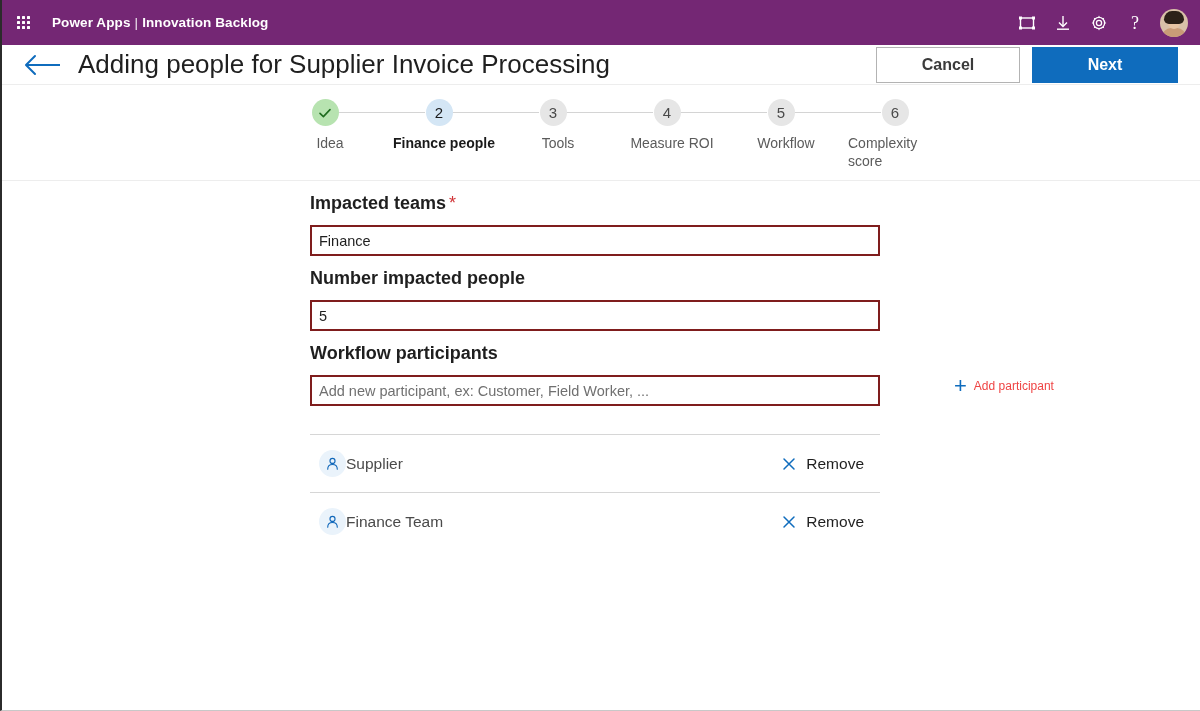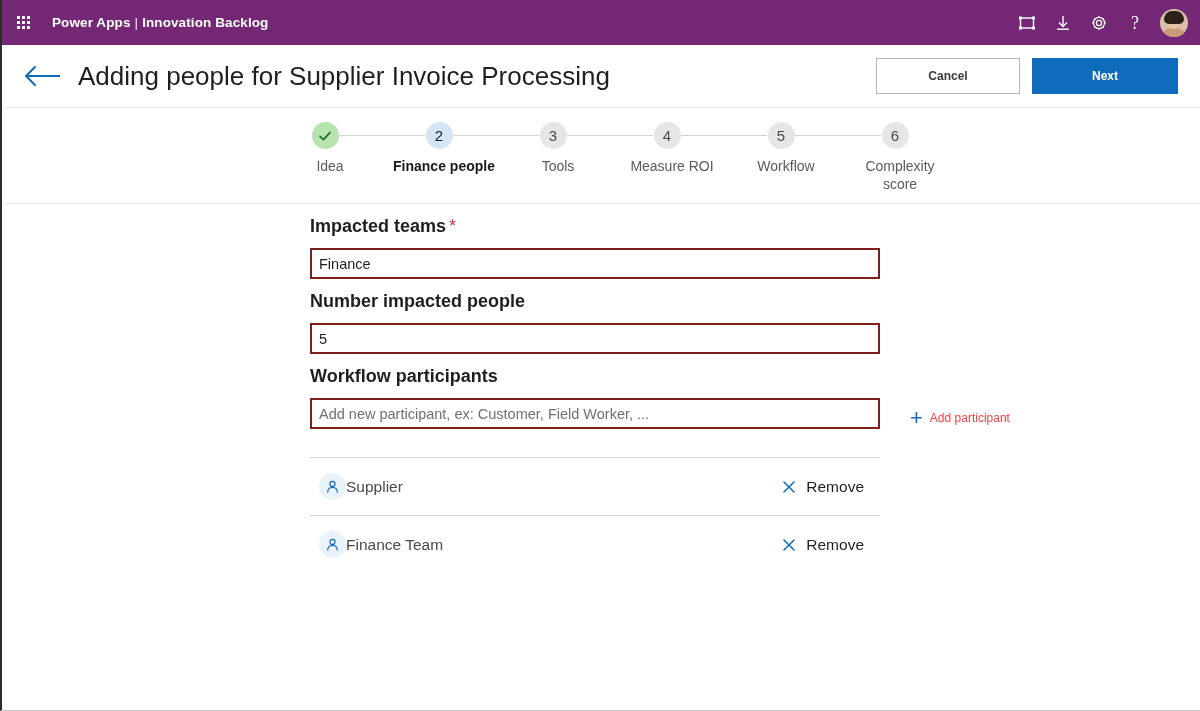--- a/index.html
+++ b/index.html
@@ -119,21 +119,21 @@
   .avatar-photo .body {
     position: absolute;
     left: 2px; bottom: 0;
     width: 24px; height: 9px;
     background: #c99b77;
     border-radius: 9px 9px 0 0;
   }
 
   
   .titlebar {
-    height: 63px;
+    height: 40px;
     border-bottom: 1px solid #ededed;
     display: flex;
     align-items: center;
     padding: 0 22px 0 22px;
     box-sizing: border-box;
   }
   .back-arrow {
     width: 38px;
     height: 30px;
     color: #0f6cbd;
@@ -144,21 +144,21 @@
   }
   .page-title {
     margin-left: 16px;
     font-size: 26px;
     color: #1f1f1f;
     white-space: nowrap;
   }
   .title-spacer { flex: 1 1 auto; }
   .btn {
     font-family: "Liberation Sans", sans-serif;
-    font-size: 12px;
+    font-size: 16px;
     font-weight: bold;
     height: 36px;
     min-width: 144px;
     box-sizing: border-box;
     cursor: pointer;
     display: inline-flex;
     align-items: center;
     justify-content: center;
   }
   .btn-cancel {
@@ -225,21 +225,20 @@
   }
   .circle.active {
     background: #d4e6f5;
     color: #1a1a1a;
   }
   .step-label {
     margin-top: 8px;
     font-size: 14px;
     line-height: 18px;
     color: #5b5b5b;
-    text-align: center;
     max-width: 104px;
     margin-left: 10px;
   }
   .step.current .step-label {
     color: #1a1a1a;
     font-weight: bold;
   }
 
   
   .form {
@@ -267,21 +266,22 @@
     background: #ffffff;
     font-family: "Liberation Sans", sans-serif;
     font-size: 14.5px;
     color: #1f1f1f;
     padding: 0 7px;
     outline: none;
   }
   .text-input::placeholder { color: #707070; }
   .participant-row-input {
     display: flex;
-    align-items: flex-end;
+    align-items: flex-start;
+    gap: 44px;
   }
   .add-participant {
     margin-left: 30px;
     display: flex;
     align-items: center;
     cursor: pointer;
     white-space: nowrap;
   }
   .plus-icon {
     color: #0f6cbd;

